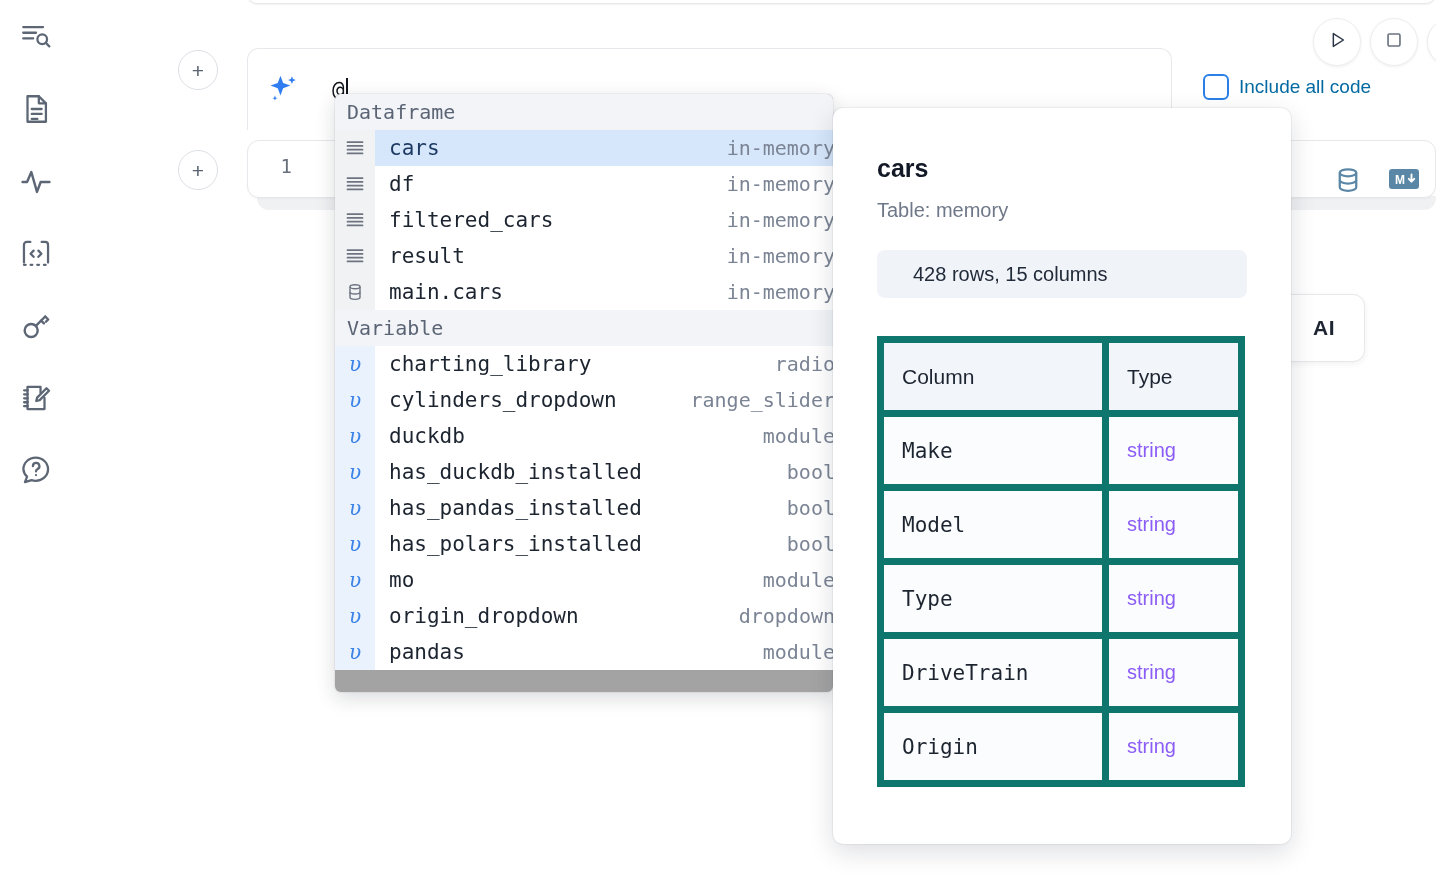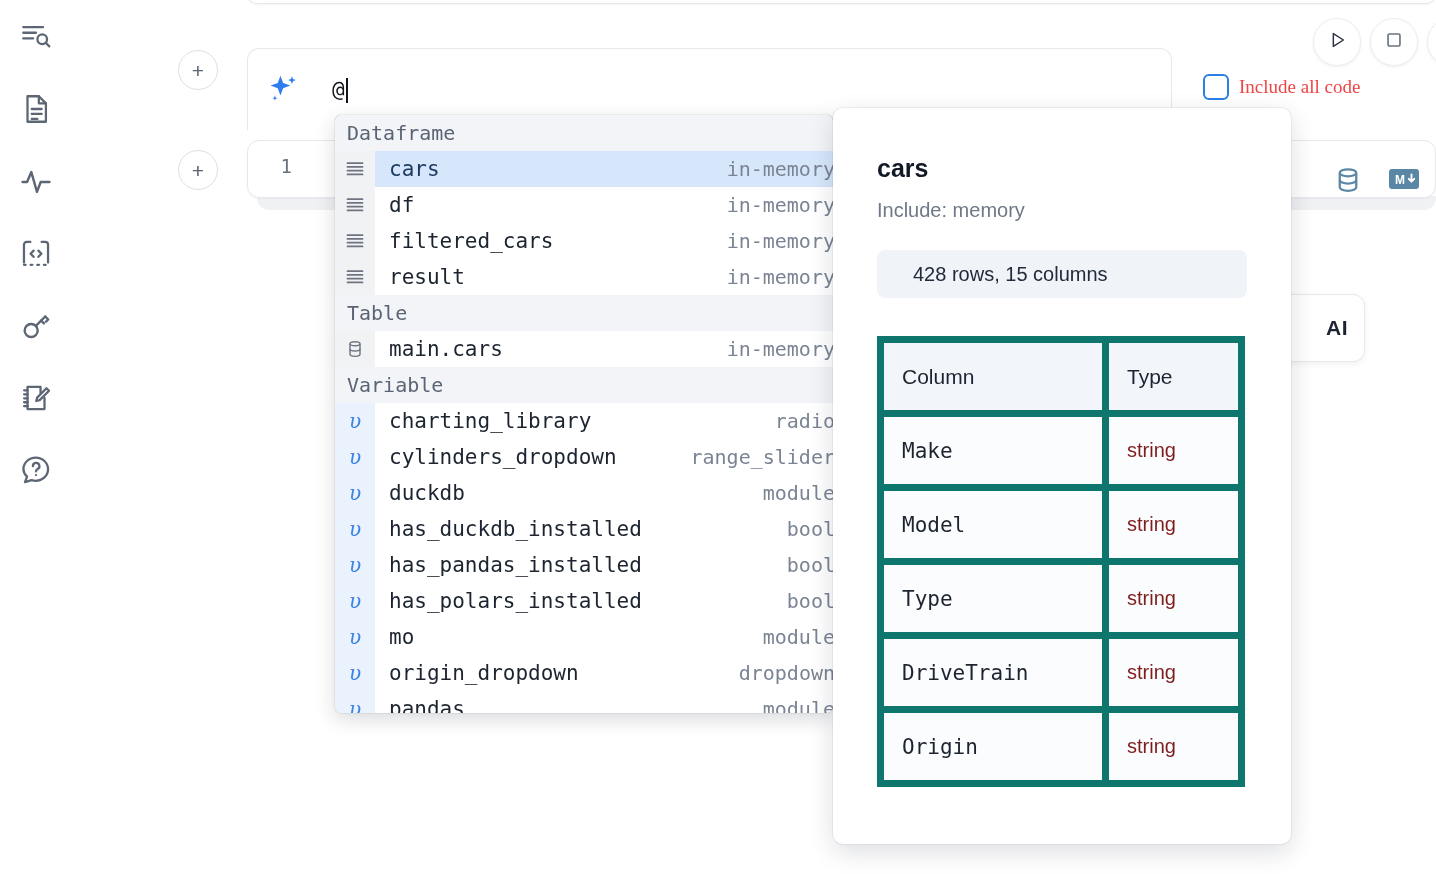--- a/index.html
+++ b/index.html
@@ -66,21 +66,21 @@
   #stop-button { left: 1370px; top: 18px; }
   #extra-button { left: 1427px; top: 18px; }
 
   .chk-row {
     position: absolute; left: 1203px; top: 74px; display: flex; align-items: center;
     gap: 10px; cursor: pointer;
   }
   .chk-box {
     width: 26px; height: 26px; border: 2px solid #2a7fe8; border-radius: 6px; background: #fff;
   }
-  .chk-label { font-size: 19px; color: #ef4444; font-family: Liberation Serif, serif; }
+  .chk-label { font-size: 19px; color: #0369a1; }
 
   
   .code-cell {
     position: absolute; left: 247px; top: 140px; width: 1189px; height: 58px;
     background: #fff; border: 1px solid #e6e8eb; border-radius: 12px;
     box-shadow: 0 1px 2px rgba(16,24,40,.04);
   }
   .code-cell-shadow {
     position: absolute; left: 257px; top: 196px; width: 1179px; height: 14px;
     background: #f0f1f3; border-radius: 0 0 12px 12px;
@@ -93,28 +93,28 @@
   .cell-icon { position: absolute; cursor: pointer; }
   #db-icon { left: 1333px; top: 165px; }
   #md-icon { left: 1388px; top: 167px; }
 
   
   .ai-chip {
     position: absolute; left: 1243px; top: 294px; width: 122px; height: 68px;
     background: #fff; border: 1px solid #e6e8eb; border-radius: 12px;
     box-shadow: 0 2px 6px rgba(16,24,40,.06);
     display: flex; align-items: center; justify-content: flex-end;
-    padding-right: 16px;
+    padding-right: 29px;
     font-size: 21px; font-weight: bold; color: #1d2532; letter-spacing: .5px;
     overflow: hidden;
   }
 
   
   .ac-panel {
-    position: absolute; left: 335px; top: 115px; width: 498px; height: 598px;
+    position: absolute; left: 335px; top: 94px; width: 498px; height: 598px;
     background: #a3a3a3; border-radius: 6px;
     box-shadow: 0 6px 20px rgba(16,24,40,.16), 0 0 0 1px rgba(16,24,40,.05);
     overflow: hidden;
     font-family: "DejaVu Sans Mono", monospace;
   }
   .ac-scroll { position: absolute; inset: 0; overflow: hidden; }
   .ac-section {
     height: 36px; line-height: 36px; padding-left: 12px;
     background: #f2f4f7; color: #5a6474; font-size: 20px;
   }
@@ -163,21 +163,21 @@
   .doc-table th, .doc-table td {
     border: 7px solid #0f766e; text-align: left; height: 74px;
     padding: 0 0 0 18px; vertical-align: middle;
   }
   .doc-table th { background: #f2f5f9; font-weight: normal; font-size: 21px; color: #1d2532; }
   .doc-table td.col-name {
     font-family: "DejaVu Sans Mono", monospace; font-size: 21px; color: #1c2430;
     background: #fbfcfd;
     margin-top: 12px;
   }
-  .doc-table td.col-type { font-size: 20px; color: #7f1d1d; background: #fbfcfd; width: 136px; }
+  .doc-table td.col-type { font-size: 20px; color: #8b5cf6; background: #fbfcfd; width: 136px; }
   .doc-table th:nth-child(2) { width: 136px; }
 </style>
 </head>
 <body>
 
 <div id="root">
 
   <div class="rail">
 
     <div class="rail-item" style="top:13px">
@@ -353,21 +353,20 @@
           <div class="ac-gutter">
             <svg width="20" height="20" viewBox="0 0 24 24" stroke="#6d7480" stroke-width="2.1" stroke-linecap="round">
               <path d="M3 5h18M3 9.5h18M3 14h18M3 18.5h18"></path>
             </svg>
           </div>
           <div class="ac-name-wrap">
             <span class="ac-name">result</span>
             <span class="ac-type">in-memory</span>
           </div>
         </div>
-        <div class="ac-section">Table</div>
         <div class="ac-item">
           <div class="ac-gutter">
             <svg width="20" height="20" viewBox="0 0 24 24" fill="none" stroke="#6d7480" stroke-width="1.7">
               <ellipse cx="12" cy="5.6" rx="6" ry="2.4"></ellipse>
               <path d="M6 5.6v12.8c0 1.33 2.69 2.4 6 2.4s6-1.07 6-2.4V5.6"></path>
               <path d="M6 12c0 1.33 2.69 2.4 6 2.4S18 13.33 18 12"></path>
             </svg>
           </div>
           <div class="ac-name-wrap">
             <span class="ac-name">main.cars</span>
@@ -455,21 +454,21 @@
             <span class="ac-name">pandas</span>
             <span class="ac-type">module</span>
           </div>
         </div>
       </div>
   </div>
 
   <div class="doc-panel">
     <div class="doc-inner">
       <div class="doc-title">cars</div>
-      <div class="doc-source">Include: memory</div>
+      <div class="doc-source">Table: memory</div>
       <div class="doc-pill">428 rows, 15 columns</div>
       <table class="doc-table">
         <thead>
             <tr id="doc-head">
               <th>Column</th>
               <th>Type</th>
             </tr>
           </thead>
         <tbody id="doc-body">
             <tr>

